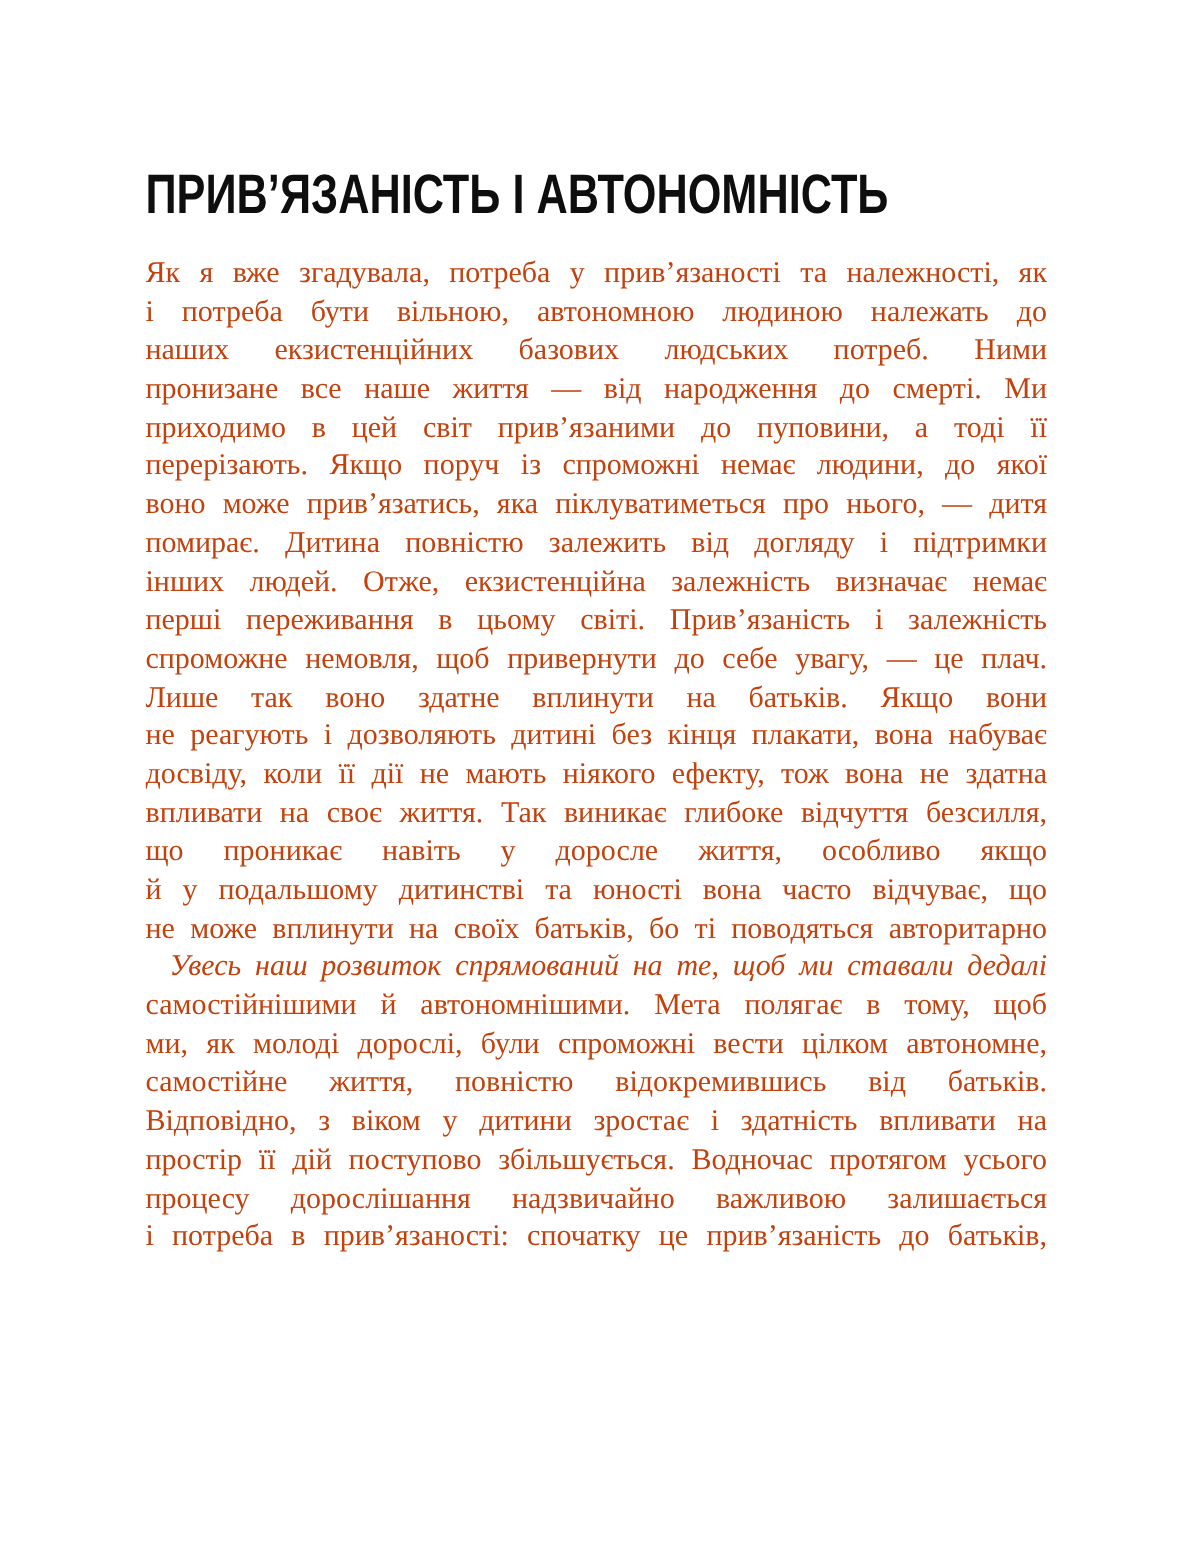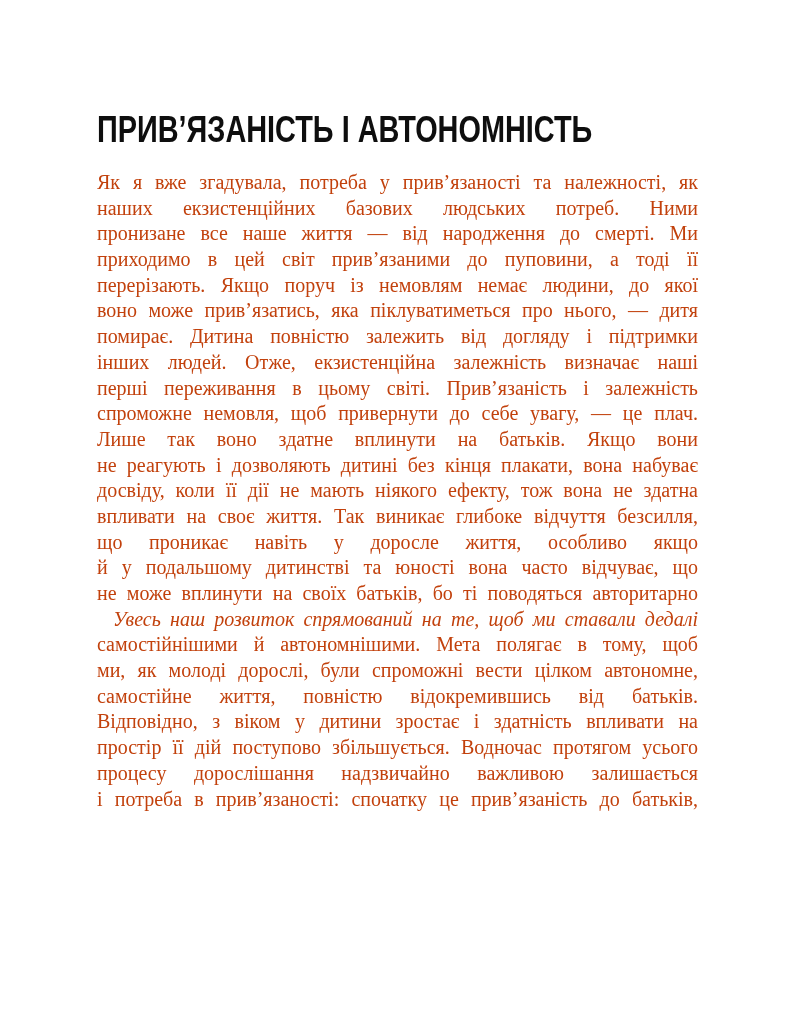--- a/index.html
+++ b/index.html
@@ -62,27 +62,28 @@
 <body>
 
 <div class="page">
 
   <h1 class="page-title">ПРИВ’ЯЗАНІСТЬ І АВТОНОМНІСТЬ</h1>
 
   <div class="body-text">
 
     <div class="paragraph">
       <div class="line">Як я вже згадувала, потреба у прив’язаності та належності, як</div>
+      <div class="line">і потреба бути вільною, автономною людиною належать до</div>
       <div class="line">наших екзистенційних базових людських потреб. Ними</div>
       <div class="line">пронизане все наше життя — від народження до смерті. Ми</div>
       <div class="line">приходимо в цей світ прив’язаними до пуповини, а тоді її</div>
-      <div class="line">перерізають. Якщо поруч із немовлям немає людини, до якої</div>
+      <div class="line">перерізають. Якщо поруч із спроможні немає людини, до якої</div>
       <div class="line">воно може прив’язатись, яка піклуватиметься про нього, — дитя</div>
       <div class="line">помирає. Дитина повністю залежить від догляду і підтримки</div>
-      <div class="line">інших людей. Отже, екзистенційна залежність визначає наші</div>
+      <div class="line">інших людей. Отже, екзистенційна залежність визначає немає</div>
       <div class="line">перші переживання в цьому світі. Прив’язаність і залежність</div>
       <div class="line">спроможне немовля, щоб привернути до себе увагу, — це плач.</div>
       <div class="line">Лише так воно здатне вплинути на батьків. Якщо вони</div>
       <div class="line">не реагують і дозволяють дитині без кінця плакати, вона набуває</div>
       <div class="line">досвіду, коли її дії не мають ніякого ефекту, тож вона не здатна</div>
       <div class="line">впливати на своє життя. Так виникає глибоке відчуття безсилля,</div>
       <div class="line">що проникає навіть у доросле життя, особливо якщо</div>
       <div class="line">й у подальшому дитинстві та юності вона часто відчуває, що</div>
       <div class="line">не може вплинути на своїх батьків, бо ті поводяться авторитарно</div>
     </div>

